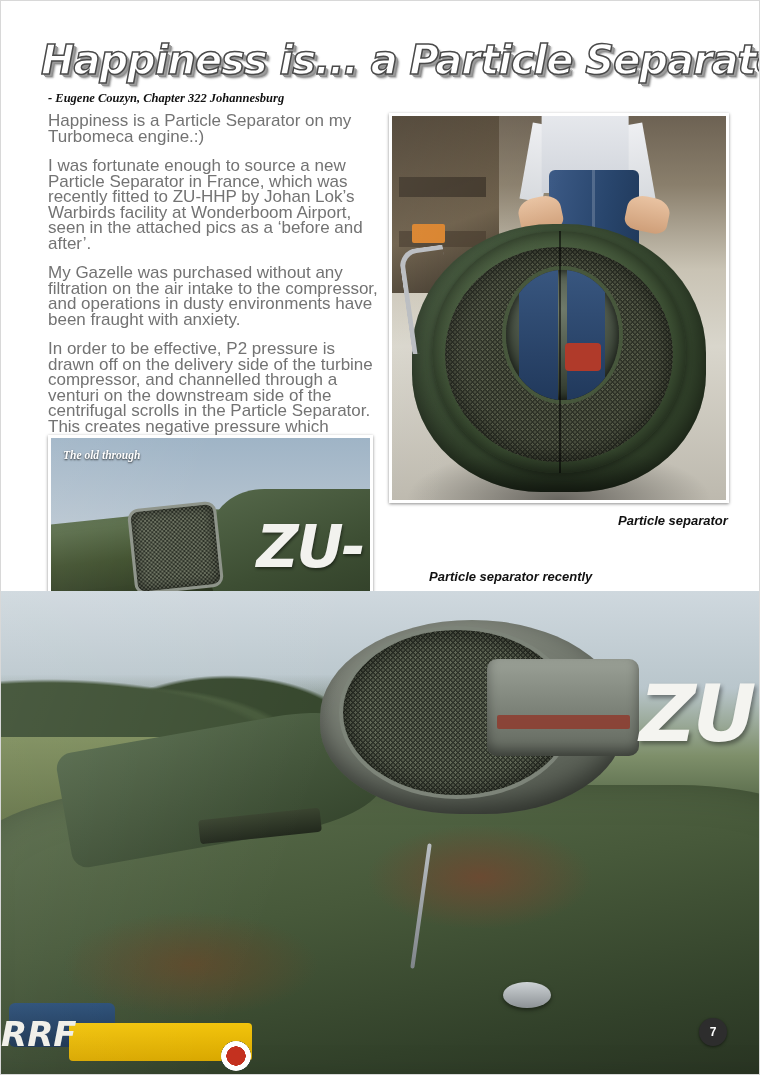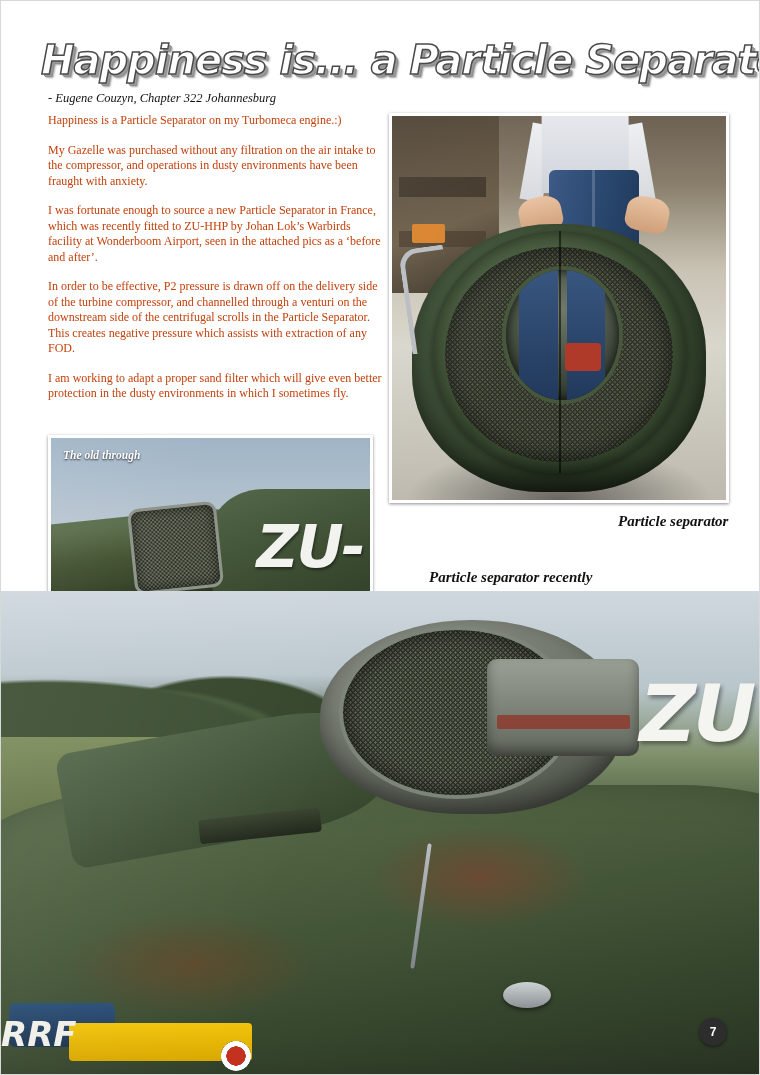--- a/index.html
+++ b/index.html
@@ -45,38 +45,38 @@
     line-height: 58px;
   }
 
   
   .byline {
     position: absolute;
     left: 47px;
     top: 90px;
     font-size: 12.5px;
     font-style: italic;
-    font-weight: normal;
+    font-weight: bold;
     color: #111111;
     font-family: "Liberation Serif", serif;
   }
 
   
   .body-col {
     position: absolute;
     left: 47px;
     top: 112px;
     width: 335px;
   }
   .body-col p {
     margin: 0 0 14px 0;
-    font-size: 12px;
+    font-size: 17px;
     line-height: 15.5px;
-    color: #c2410c;
-    font-family: Liberation Serif, serif;
+    color: #737373;
+    font-family: Liberation Sans, sans-serif;
   }
 
   
   .photo {
     position: absolute;
     background: #2b2b2b;
     overflow: hidden;
   }
   .photo.framed {
     border: 3px solid #ffffff;
@@ -102,25 +102,25 @@
   #photo-installed {
     left: 0px;
     top: 590px;
     width: 760px;
     height: 485px;
   }
 
   
   .caption {
     position: absolute;
-    font-size: 15px;
+    font-size: 13px;
     font-style: italic;
     font-weight: bold;
     color: #111111;
-    font-family: Liberation Serif, serif;
+    font-family: Liberation Sans, sans-serif;
   }
   #caption-separator { left: 617px; top: 512px; }
   #caption-installed { left: 428px; top: 568px; }
 
   .photo-label {
     position: absolute;
     left: 62px;
     top: 448px;
     font-size: 11.5px;
     font-style: italic;
@@ -434,22 +434,22 @@
 <body>
 
 <div class="page">
 
   <div class="title">Happiness is... a Particle Separator</div>
 
   <div class="byline">- Eugene Couzyn, Chapter 322 Johannesburg</div>
 
   <div class="body-col">
     <p>Happiness is a Particle Separator on my Turbomeca engine.:)</p>
+    <p>I was fortunate enough to source a new Particle Separator in France, which was recently fitted to ZU-HHP by Johan Lok’s Warbirds facility at Wonderboom Airport, seen in the attached pics as a ‘before and after’.</p>
     <p>My Gazelle was purchased without any filtration on the air intake to the compressor, and operations in dusty environments have been fraught with anxiety.</p>
-    <p>I was fortunate enough to source a new Particle Separator in France, which was recently fitted to ZU-HHP by Johan Lok’s Warbirds facility at Wonderboom Airport, seen in the attached pics as a ‘before and after’.</p>
     <p>In order to be effective, P2 pressure is drawn off on the delivery side of the turbine compressor, and channelled through a venturi on the downstream side of the centrifugal scrolls in the Particle Separator. This creates negative pressure which assists with extraction of any FOD.</p>
     <p>I am working to adapt a proper sand filter which will give even better protection in the dusty environments in which I sometimes fly.</p>
   </div>
 
   <div class="photo framed" id="photo-separator">
     <div class="sep-bg"></div>
     <div class="sep-wall-left"></div>
     <div class="sep-shelf"></div>
     <div class="sep-shelf2"></div>
     <div class="sep-arm-l"></div>

